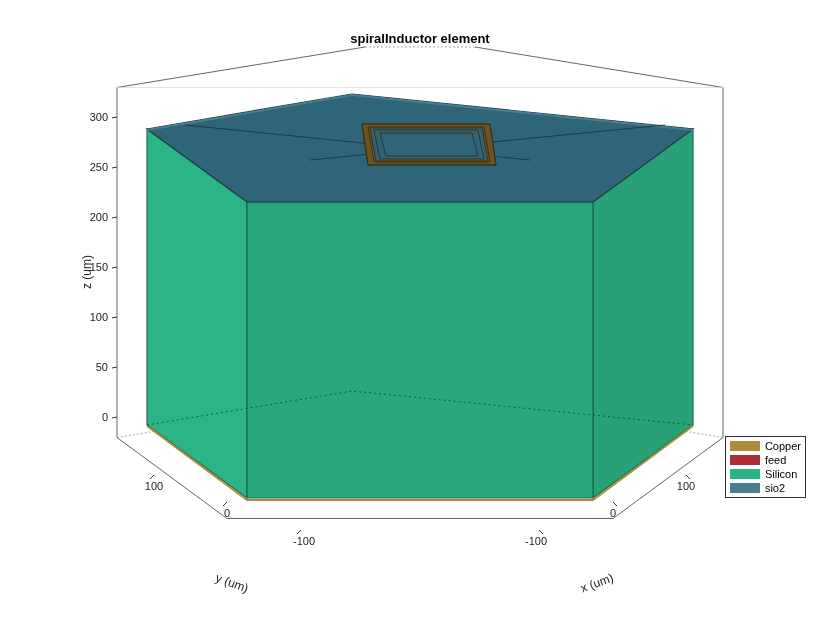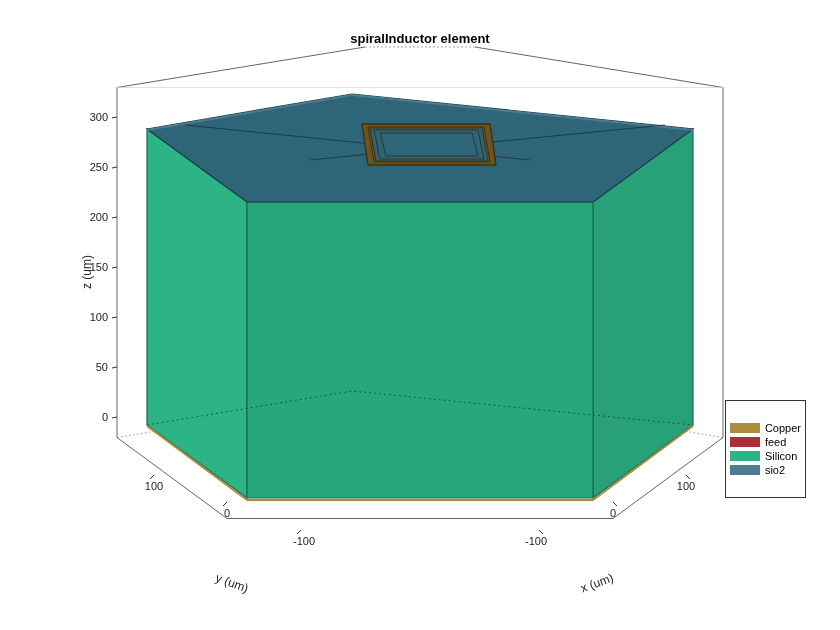--- a/index.html
+++ b/index.html
@@ -24,21 +24,21 @@
     font-weight: bold;
     font-size: 13px;
     top: 31px;
     color: #000;
   }
   .legend-box {
     position: absolute;
     background: #fff;
     border: 1px solid #333;
     font-size: 11px;
-    padding: 20px 4px;
+    padding: 2px 4px;
     line-height: 14px;
   }
   .legend-row {
     display: flex;
     align-items: center;
     gap: 5px;
   }
   .legend-swatch {
     width: 28px;
     height: 8px;

